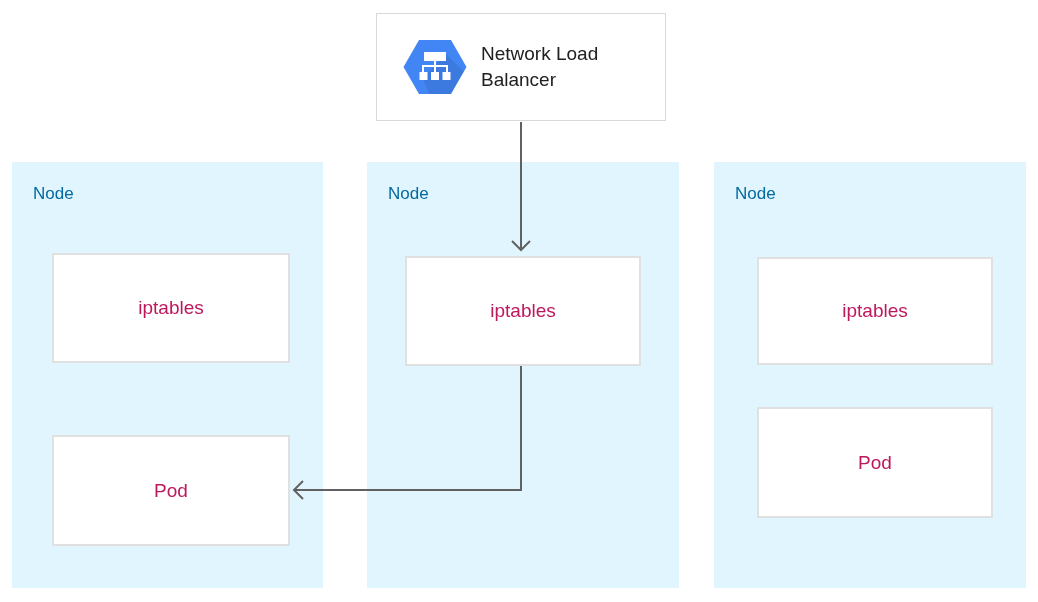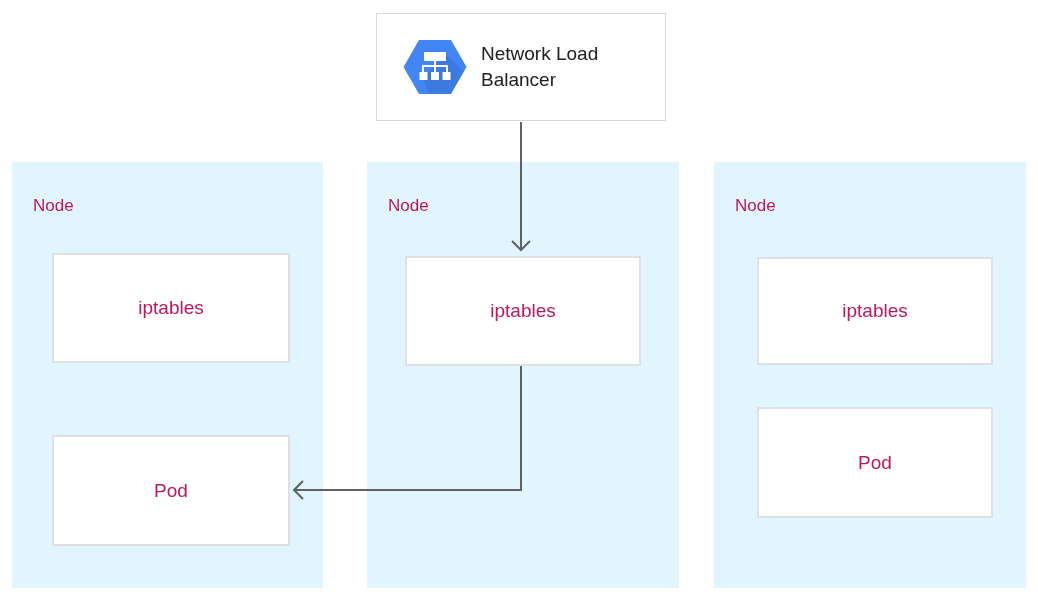--- a/index.html
+++ b/index.html
@@ -48,23 +48,23 @@
     top: 162px;
     height: 426px;
     background: #e1f5fe;
   }
   .node-1 { left: 12px;  width: 311px; }
   .node-2 { left: 367px; width: 312px; }
   .node-3 { left: 714px; width: 312px; }
   .node-label {
     position: absolute;
     left: 21px;
-    top: 34px;
+    top: 22px;
     font-size: 17px;
-    color: #be185d;
+    color: #0369a1;
   }
   
   .inner-box {
     position: absolute;
     background: #ffffff;
     border: 2px solid #e0e0e0;
     box-sizing: border-box;
     display: flex;
     align-items: center;
     justify-content: center;

